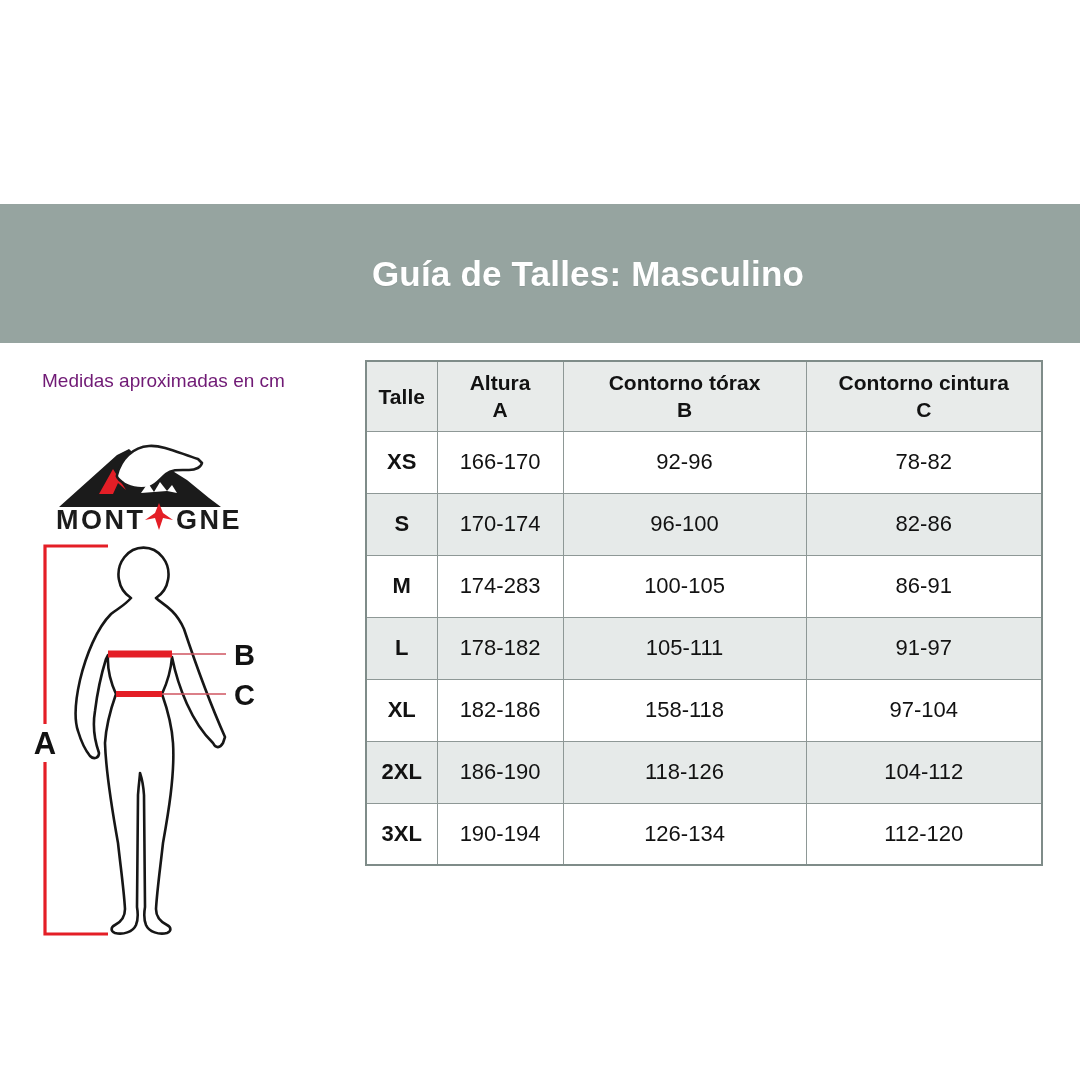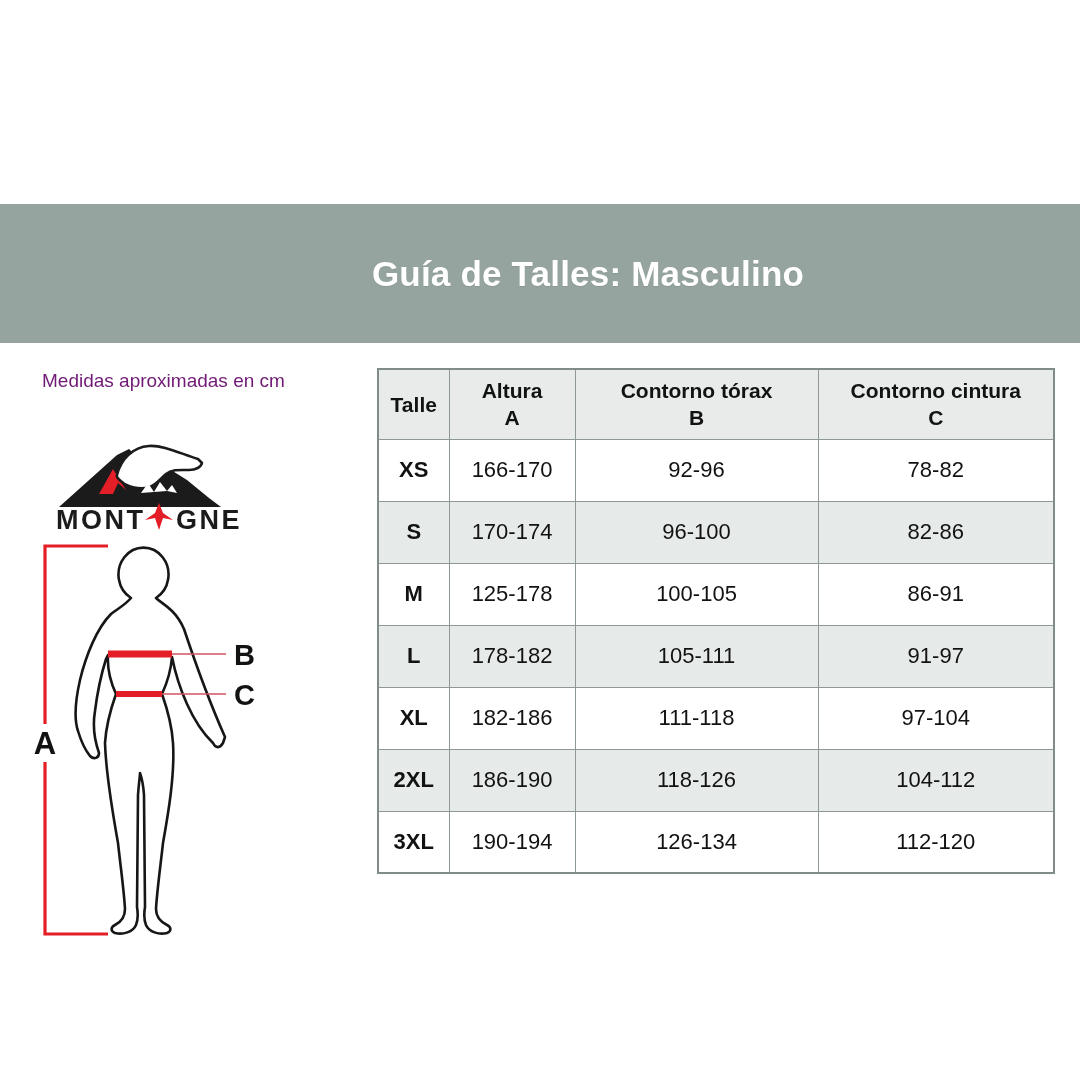--- a/index.html
+++ b/index.html
@@ -37,25 +37,24 @@
   
   .note{
     position:absolute;left:42px;top:366px;
     font-size:19px;line-height:29px;color:#701a75;
   }
   .note .bold{font-weight:700;}
   .logo-svg{position:absolute;left:55px;top:430px;width:200px;height:104px;}
   .figure-svg{position:absolute;left:20px;top:525px;width:340px;height:432px;}
   
   .size-table{
-    position:absolute;left:365px;top:368px;width:676px;
+    position:absolute;left:365px;top:360px;width:676px;
     border-collapse:collapse;table-layout:fixed;
     border:2px solid var(--border-outer);
     background:#ffffff;
-    margin-left:12px;
   }
   .size-table th,.size-table td{
     border:1px solid var(--border);
     text-align:center;vertical-align:middle;
     color:var(--text);
   }
   .size-table thead th{
     height:70px;background:var(--header-bg);
     font-size:21px;font-weight:700;line-height:1.3;
   }
@@ -190,34 +189,34 @@
           <td>78-82</td>
         </tr>
         <tr class="stripe">
           <td class="talle-cell">S</td>
           <td>170-174</td>
           <td>96-100</td>
           <td>82-86</td>
         </tr>
         <tr>
           <td class="talle-cell">M</td>
-          <td>125-178</td>
+          <td>174-283</td>
           <td>100-105</td>
           <td>86-91</td>
         </tr>
         <tr class="stripe">
           <td class="talle-cell">L</td>
           <td>178-182</td>
           <td>105-111</td>
           <td>91-97</td>
         </tr>
         <tr>
           <td class="talle-cell">XL</td>
           <td>182-186</td>
-          <td>111-118</td>
+          <td>158-118</td>
           <td>97-104</td>
         </tr>
         <tr class="stripe">
           <td class="talle-cell">2XL</td>
           <td>186-190</td>
           <td>118-126</td>
           <td>104-112</td>
         </tr>
         <tr>
           <td class="talle-cell">3XL</td>

